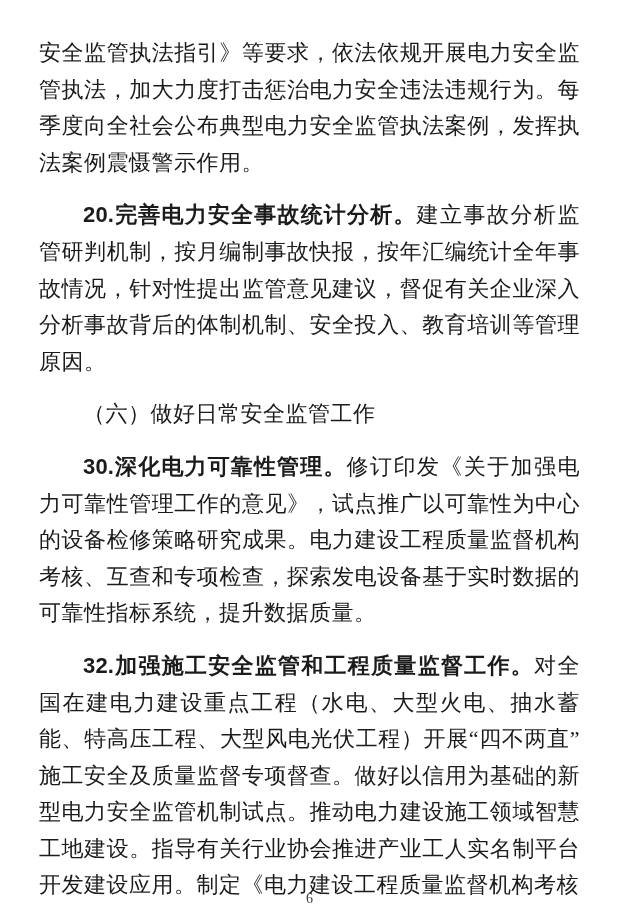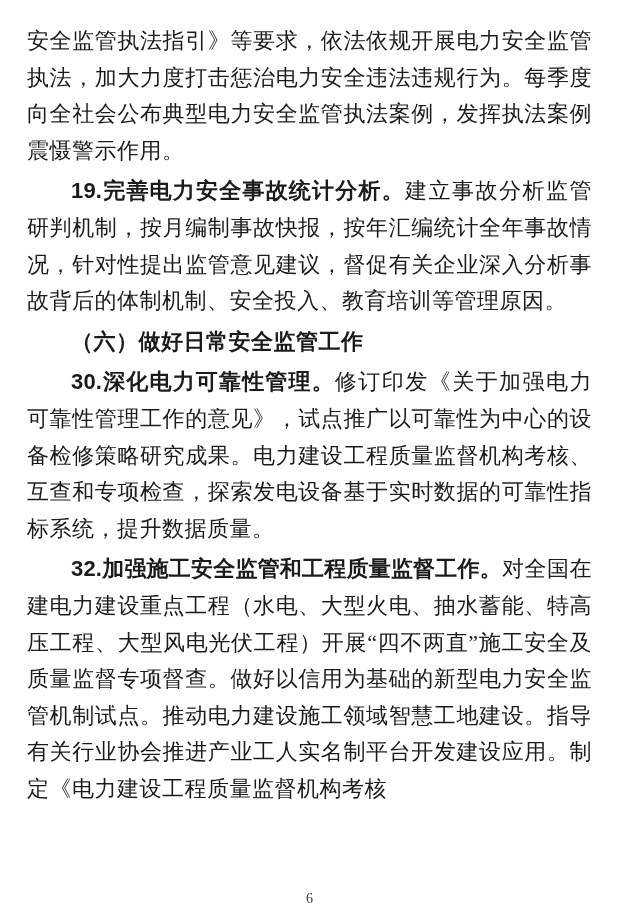--- a/index.html
+++ b/index.html
@@ -20,53 +20,53 @@
     width: 573px;
     font-family: "Liberation Serif", "DejaVu Serif", serif;
     font-size: 22px;
     line-height: 36.6px;
     color: #1b1b1b;
     text-align: justify;
     text-justify: inter-ideograph;
     letter-spacing: 0.5px;
   }
   .doc-content p {
-    margin: 4px;
+    margin: 16px;
     text-indent: 2em;
   }
   .doc-content p.continuation {
     text-indent: 0;
   }
   .lead {
     font-weight: bold;
     font-family: "Liberation Sans", "DejaVu Sans", sans-serif;
     letter-spacing: 0.2px;
   }
   .section-heading {
-    font-weight: bold;
+    font-weight: normal;
   }
   .page-footer {
     position: absolute;
     bottom: 14px;
     left: 0;
     width: 100%;
     text-align: center;
     font-family: "Liberation Serif", "DejaVu Serif", serif;
     font-size: 14px;
     color: #3a3a3a;
   }
 </style>
 </head>
 <body>
 
 <div class="doc-content">
 
   <p class="continuation"><span>安全监管执法指引》等要求，依法依规开展电力安全监管执法，加大力度打击惩治电力安全违法违规行为。每季度向全社会公布典型电力安全监管执法案例，发挥执法案例震慑警示作用。</span></p>
 
-  <p><span class="lead">19.完善电力安全事故统计分析。</span><span>建立事故分析监管研判机制，按月编制事故快报，按年汇编统计全年事故情况，针对性提出监管意见建议，督促有关企业深入分析事故背后的体制机制、安全投入、教育培训等管理原因。</span></p>
+  <p><span class="lead">20.完善电力安全事故统计分析。</span><span>建立事故分析监管研判机制，按月编制事故快报，按年汇编统计全年事故情况，针对性提出监管意见建议，督促有关企业深入分析事故背后的体制机制、安全投入、教育培训等管理原因。</span></p>
 
 
   <p class="section-heading">（六）做好日常安全监管工作</p>
 
   <p><span class="lead">30.深化电力可靠性管理。</span><span>修订印发《关于加强电力可靠性管理工作的意见》，试点推广以可靠性为中心的设备检修策略研究成果。电力建设工程质量监督机构考核、互查和专项检查，探索发电设备基于实时数据的可靠性指标系统，提升数据质量。</span></p>
 
   <p><span class="lead">32.加强施工安全监管和工程质量监督工作。</span><span>对全国在建电力建设重点工程（水电、大型火电、抽水蓄能、特高压工程、大型风电光伏工程）开展“四不两直”施工安全及质量监督专项督查。做好以信用为基础的新型电力安全监管机制试点。推动电力建设施工领域智慧工地建设。指导有关行业协会推进产业工人实名制平台开发建设应用。制定《电力建设工程质量监督机构考核</span></p>
 
 </div>
 

